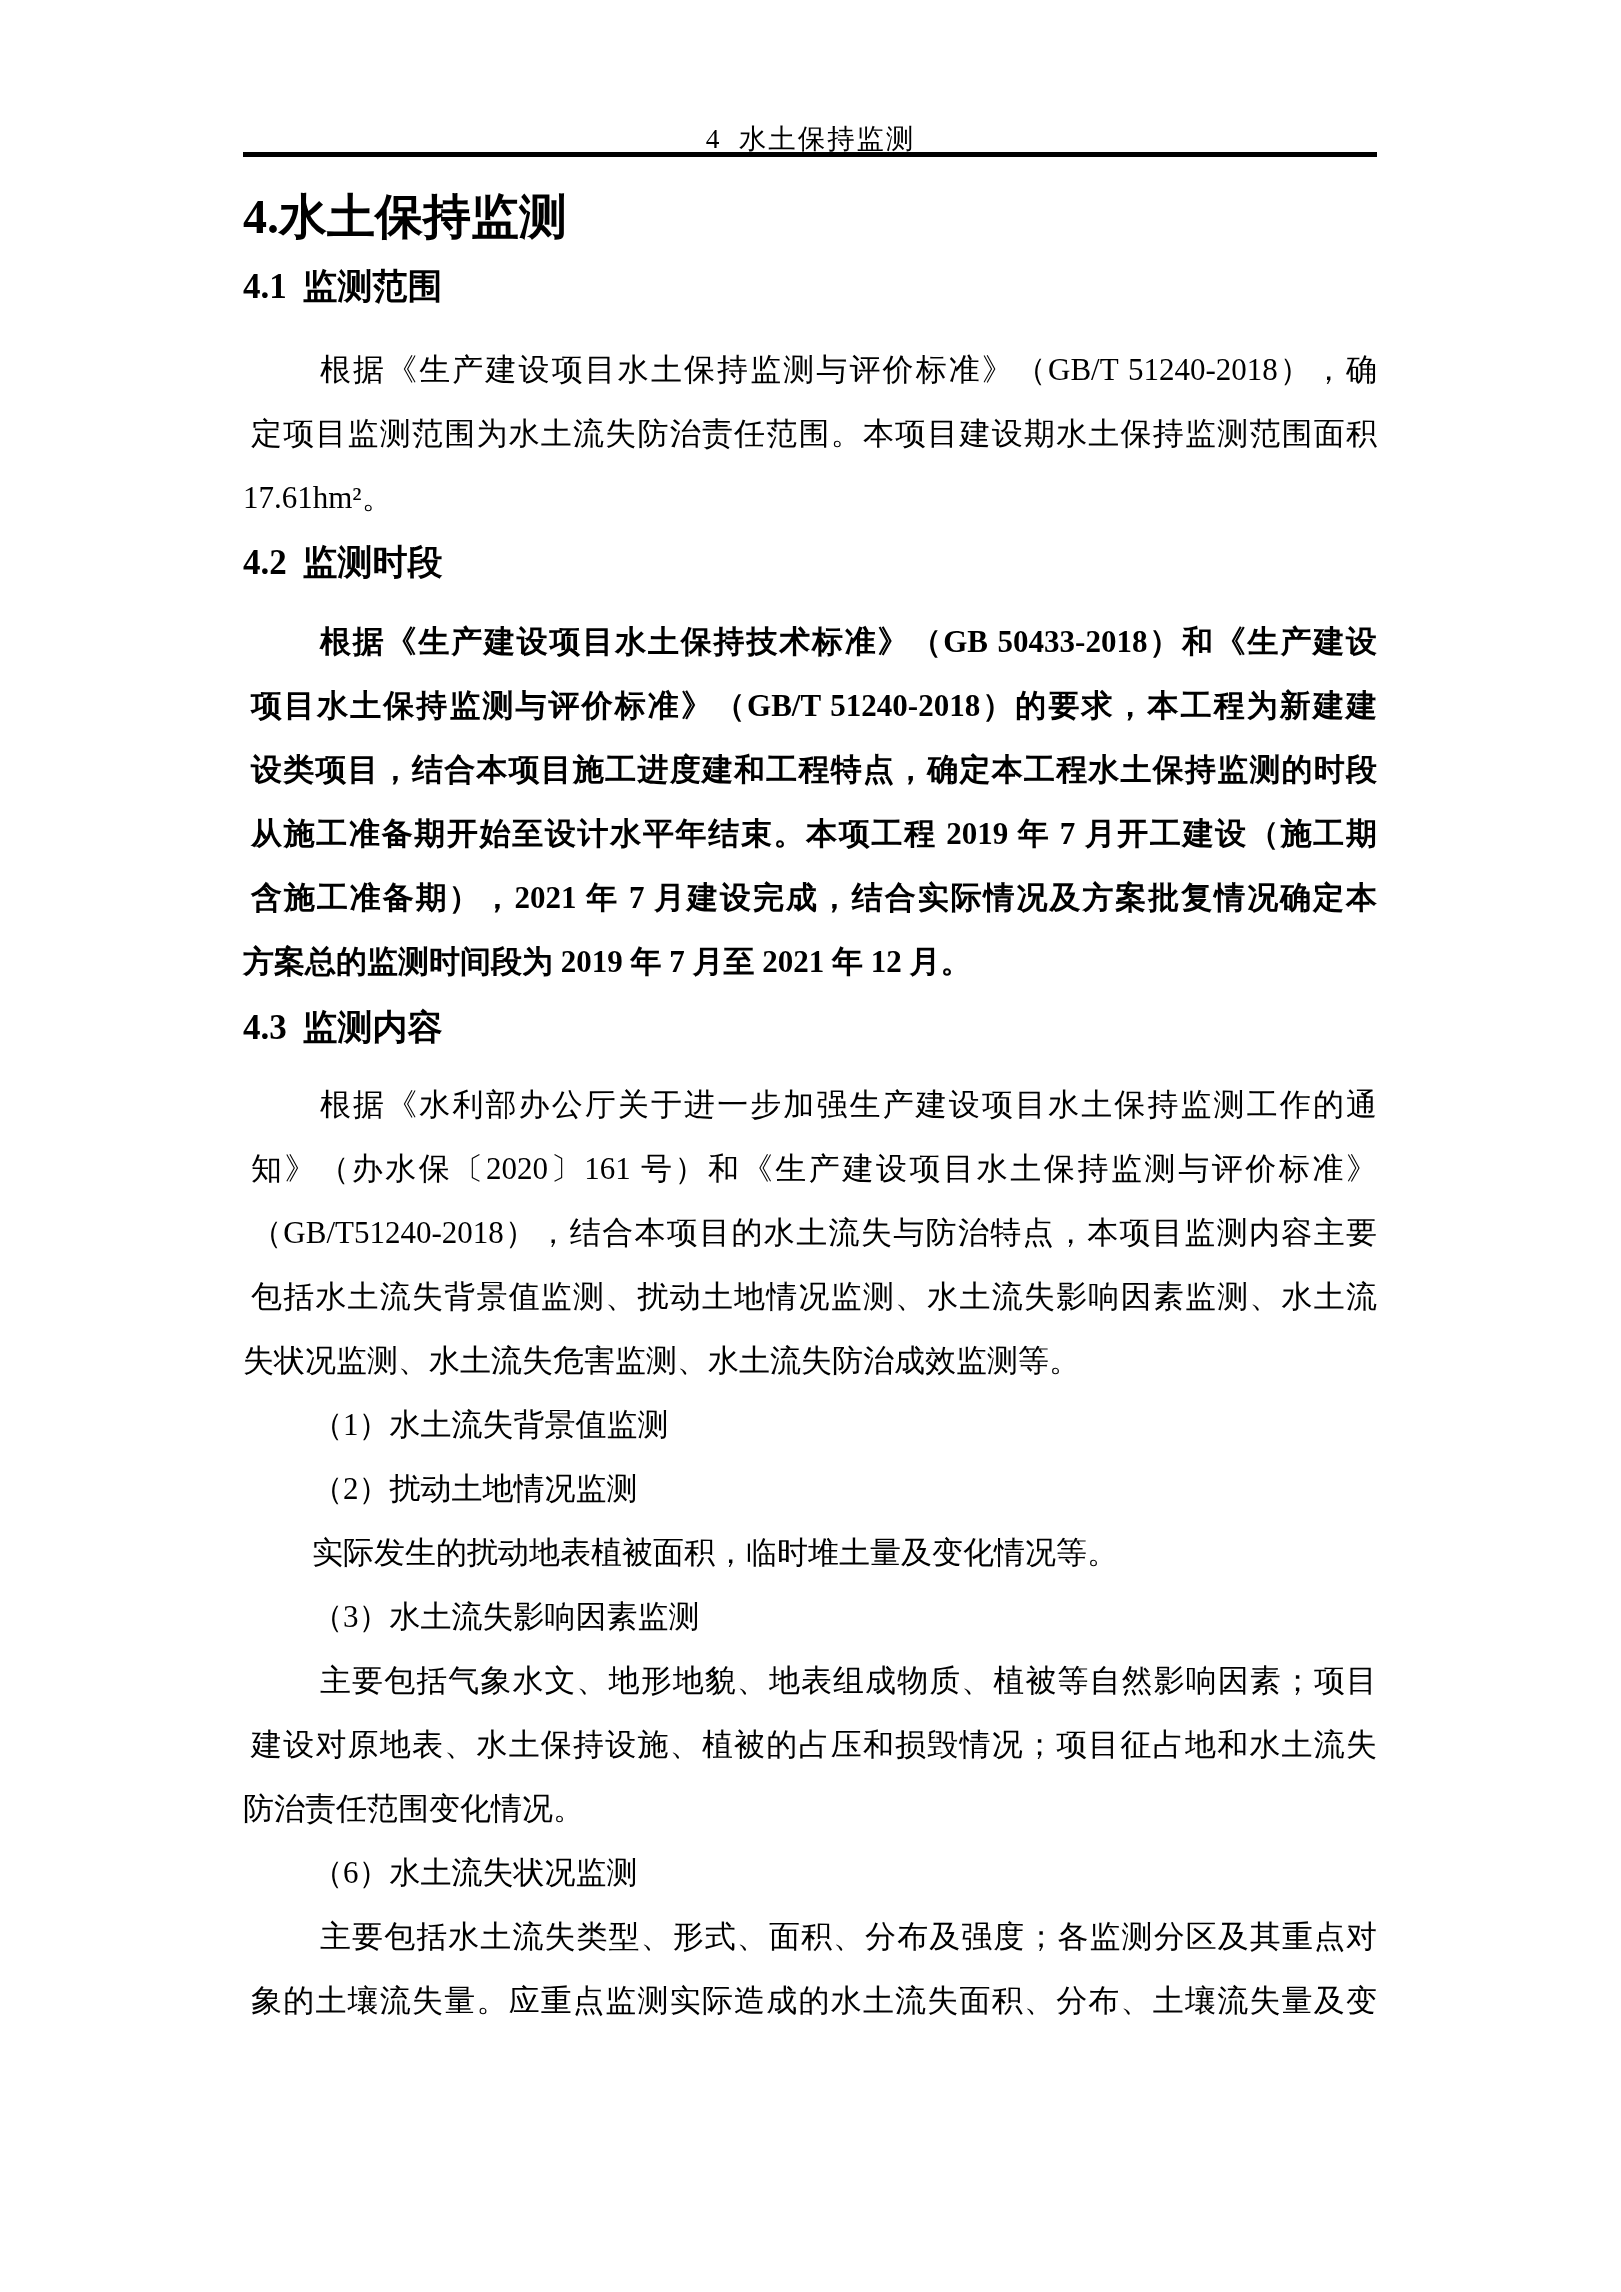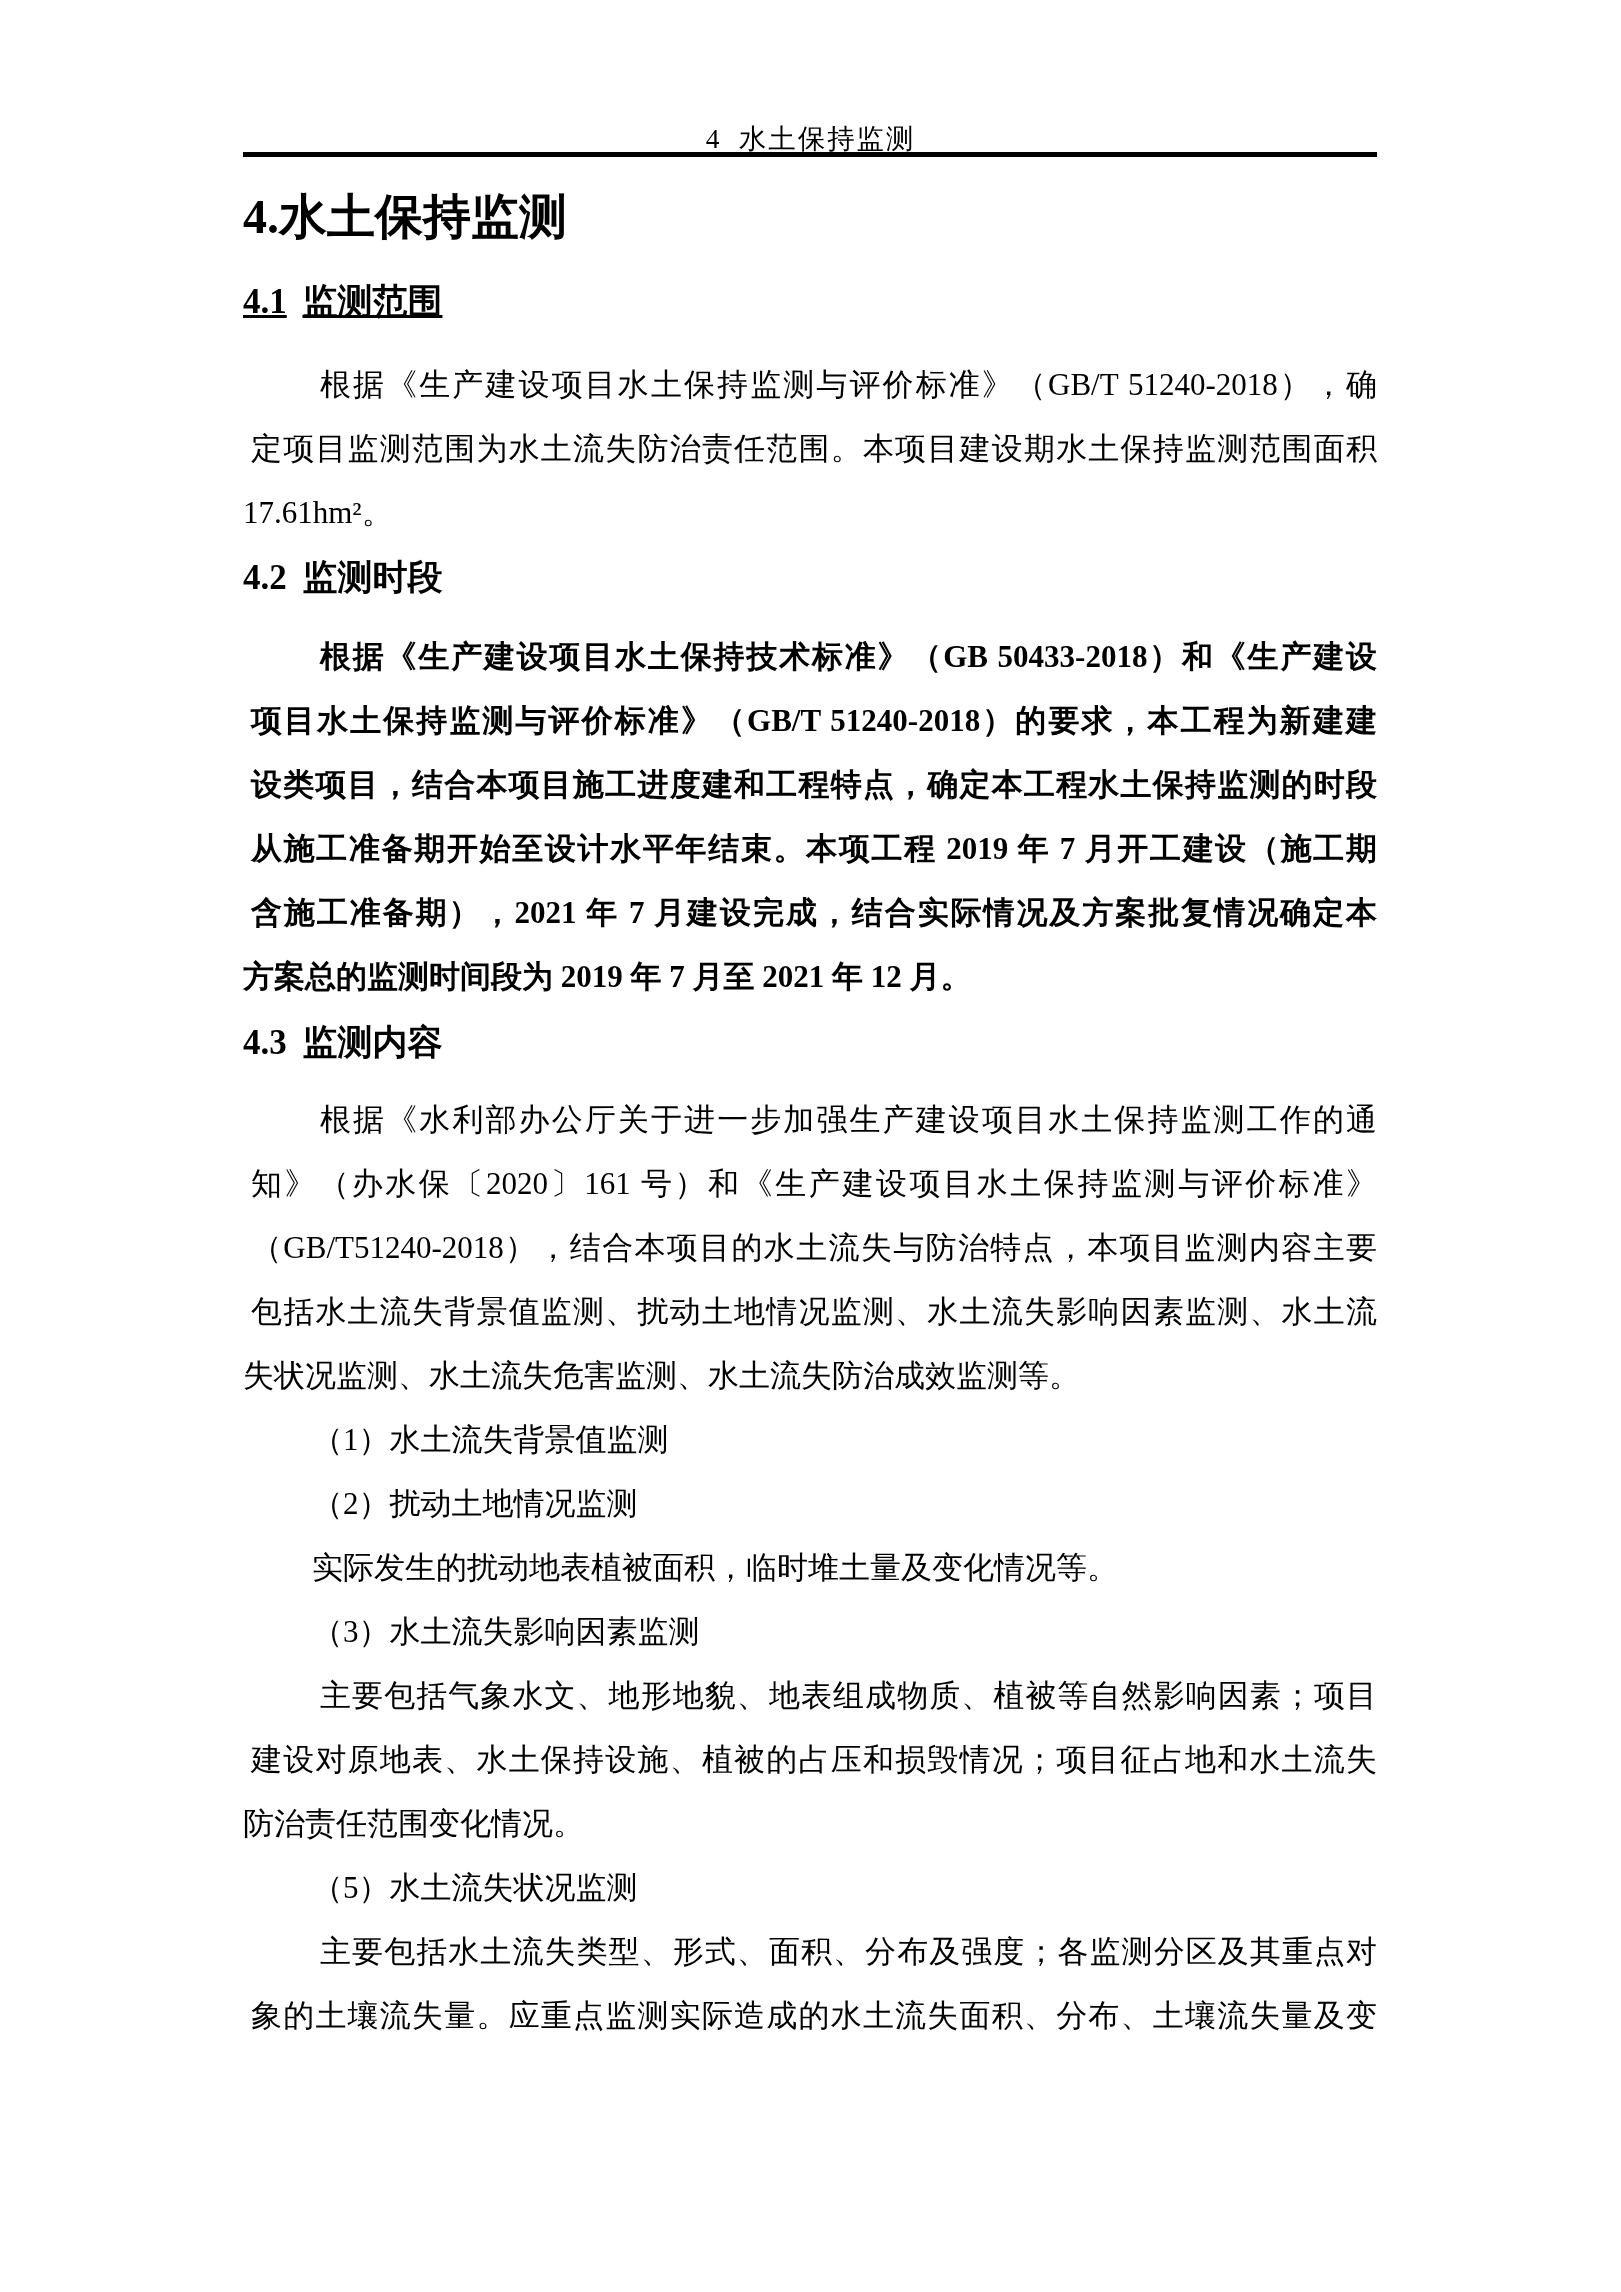--- a/index.html
+++ b/index.html
@@ -46,21 +46,21 @@
     font-size: 48px;
     font-weight: bold;
     line-height: 55px;
   }
   .h2 {
     font-size: 35px;
     font-weight: bold;
     line-height: 47px;
   }
   .h2 .num { margin-right: 15.7px; }
-  .h41 { margin-top: 34px; text-decoration: underline; }
+  .h41 { margin-top: 19px; }
   .h42 { margin-top: 8.8px; }
   .h43 { margin-top: 9.8px; }
   .para { margin: 0; }
   .p41 { margin-top: 28px; }
   .p42 { margin-top: 24.5px; font-weight: bold; }
   .s43body { margin-top: 21.6px; }
   .ln {
     font-size: 31px;
     line-height: 64px;
     white-space: normal;
@@ -120,20 +120,20 @@
       <div class="ln i">（1）水土流失背景值监测</div>
 
       <div class="ln i">（2）扰动土地情况监测</div>
       <div class="ln i">实际发生的扰动地表植被面积，临时堆土量及变化情况等。</div>
 
       <div class="ln i">（3）水土流失影响因素监测</div>
       <div class="ln j i">主要包括气象水文、地形地貌、地表组成物质、植被等自然影响因素；项目</div>
       <div class="ln j">建设对原地表、水土保持设施、植被的占压和损毁情况；项目征占地和水土流失</div>
       <div class="ln">防治责任范围变化情况。</div>
 
-      <div class="ln i">（5）水土流失状况监测</div>
+      <div class="ln i">（6）水土流失状况监测</div>
       <div class="ln j i">主要包括水土流失类型、形式、面积、分布及强度；各监测分区及其重点对</div>
       <div class="ln j">象的土壤流失量。应重点监测实际造成的水土流失面积、分布、土壤流失量及变</div>
     </div>
 
   </div>
 </div>
 
 
 </body></html>

